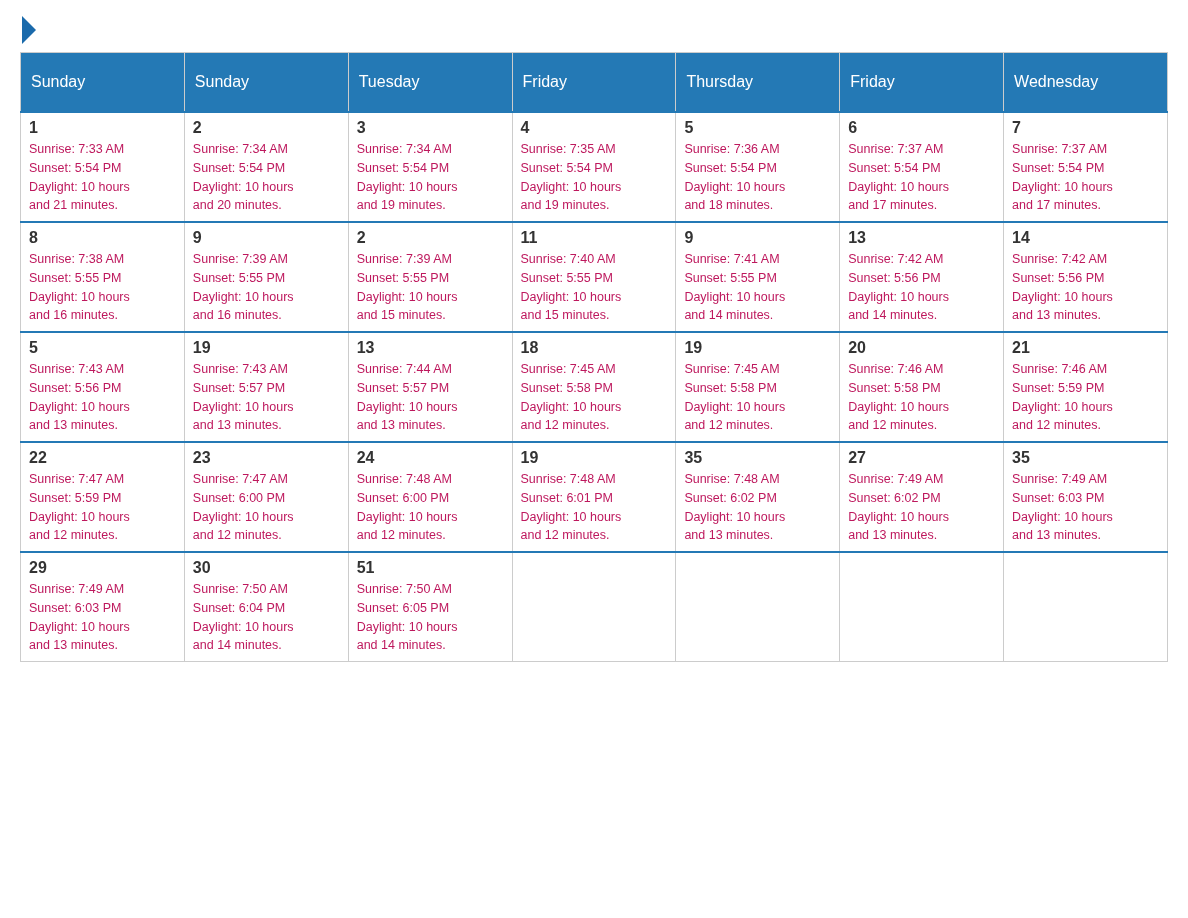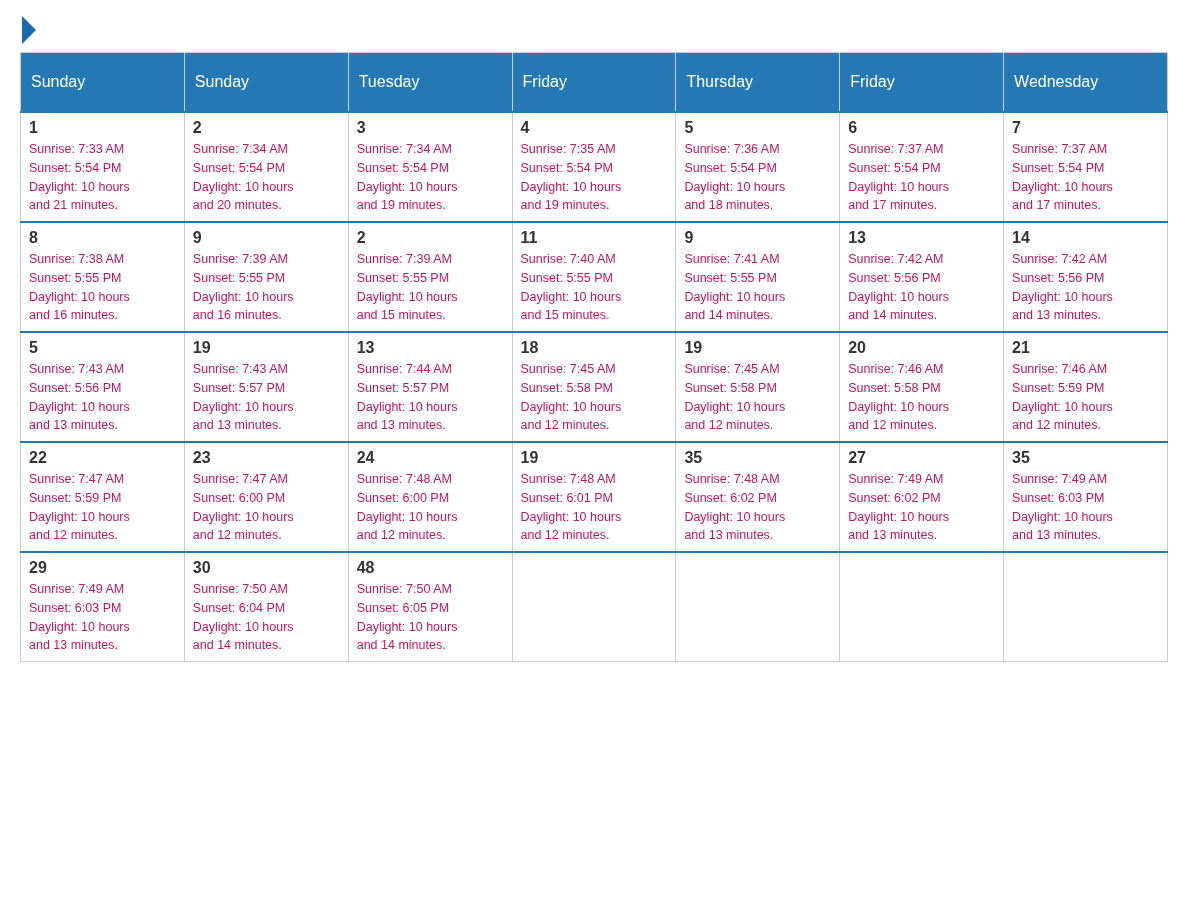--- a/index.html
+++ b/index.html
@@ -384,21 +384,21 @@
       </td>
         <td>
         <span class="day-num">30</span>
         <div class="day-info">
           Sunrise: 7:50 AM<br>
           Sunset: 6:04 PM<br>
           Daylight: 10 hours<br>and 14 minutes.
         </div>
       </td>
         <td>
-        <span class="day-num">48</span>
+        <span class="day-num">51</span>
         <div class="day-info">
           Sunrise: 7:50 AM<br>
           Sunset: 6:05 PM<br>
           Daylight: 10 hours<br>and 14 minutes.
         </div>
       </td>
         <td class="empty-cell"></td>
         <td class="empty-cell"></td>
         <td class="empty-cell"></td>
         <td class="empty-cell"></td>

